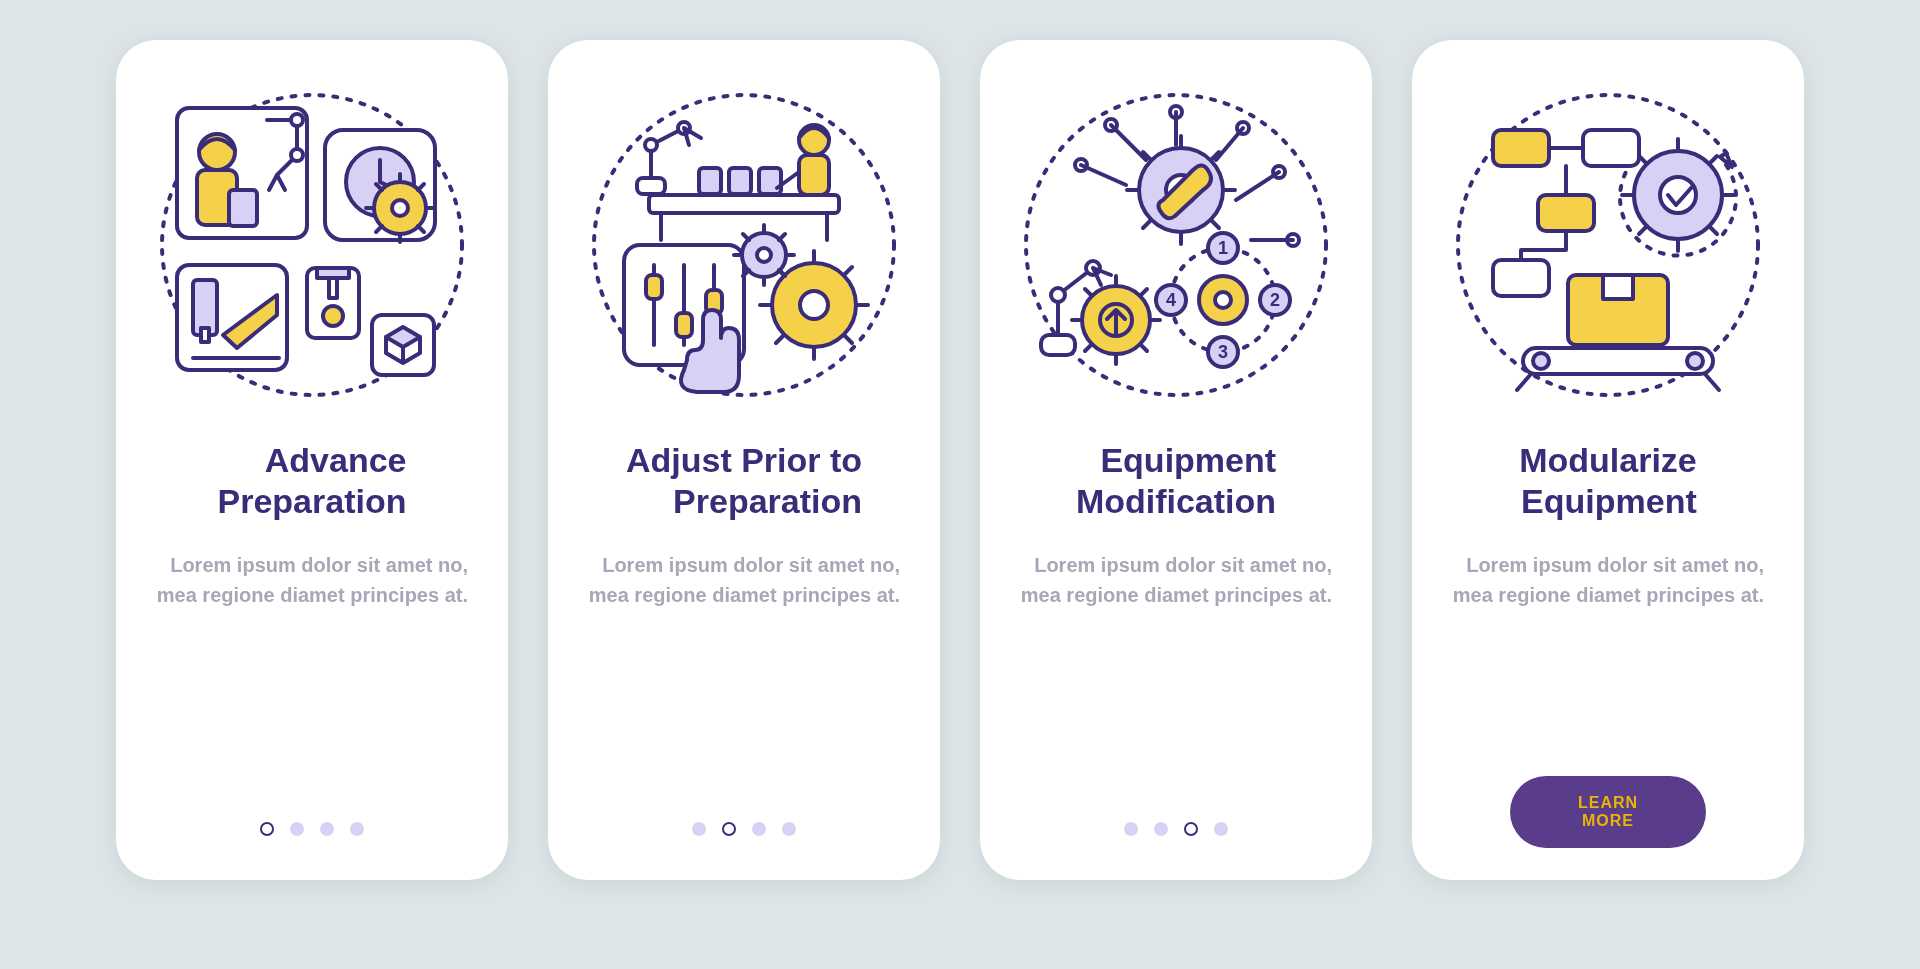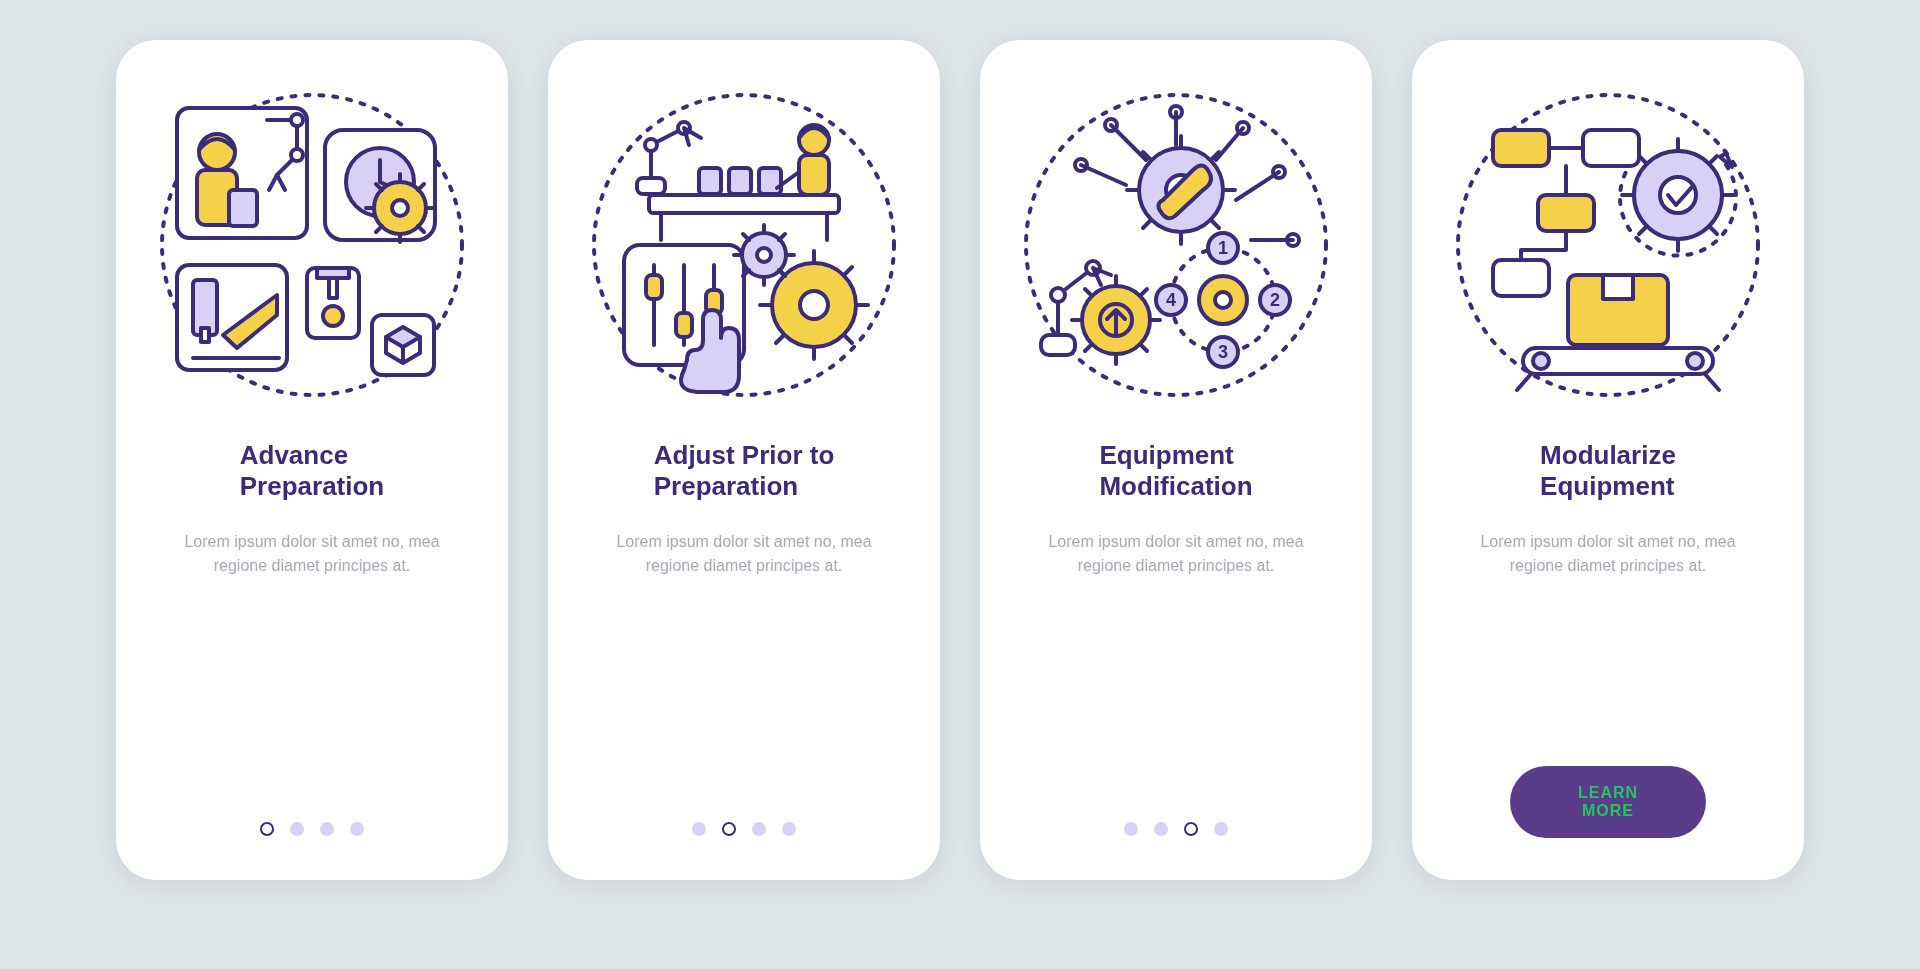--- a/index.html
+++ b/index.html
@@ -42,58 +42,58 @@
     padding:40px 32px 36px;
     position:relative;
   }
   .illus{
     width:310px;
     height:310px;
     margin-top:10px;
     flex:0 0 auto;
   }
   .title{
-    font-size:26px;
+    font-size:34px;
     font-weight:800;
     color:var(--purple-dark);
-    text-align:left;
+    text-align:right;
     line-height:1.2;
     margin:40px 0 0;
     white-space:pre-line;
   }
   .desc{
-    font-size:16px;
+    font-size:20px;
     color:var(--text-grey);
-    text-align:center;
+    text-align:right;
     line-height:1.5;
     margin:28px 8px 0;
-    font-weight:400;
+    font-weight:700;
   }
   .dots{
     position:absolute;
     bottom:44px;
     left:50%;
     transform:translateX(-50%);
     display:flex;
     gap:16px;
     align-items:center;
   }
   .dot{
     width:14px;height:14px;border-radius:50%;
     border:2px solid var(--purple-dark);
     background:transparent;
   }
   .dot.empty{background:var(--purple-light);border-color:var(--purple-light);}
   .cta{
     position:absolute;
-    bottom:42px;
+    bottom:32px;
     left:50%;
     transform:translateX(-50%);
     background:var(--purple-btn);
-    color:#22c55e;
+    color:#eab308;
     font-weight:800;
     letter-spacing:1px;
     font-size:16px;
     border:none;
     border-radius:50px;
     padding:18px 58px;
     cursor:pointer;
   }
   
   .ln{stroke:var(--stroke);stroke-width:4;fill:none;stroke-linecap:round;stroke-linejoin:round;}

